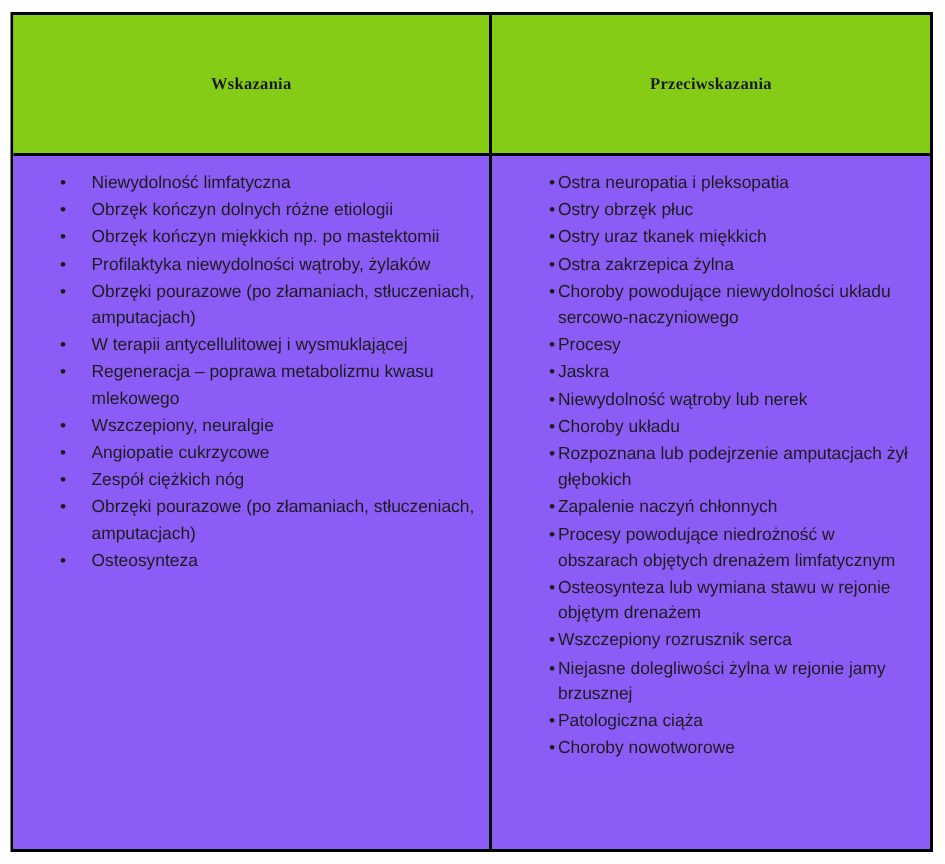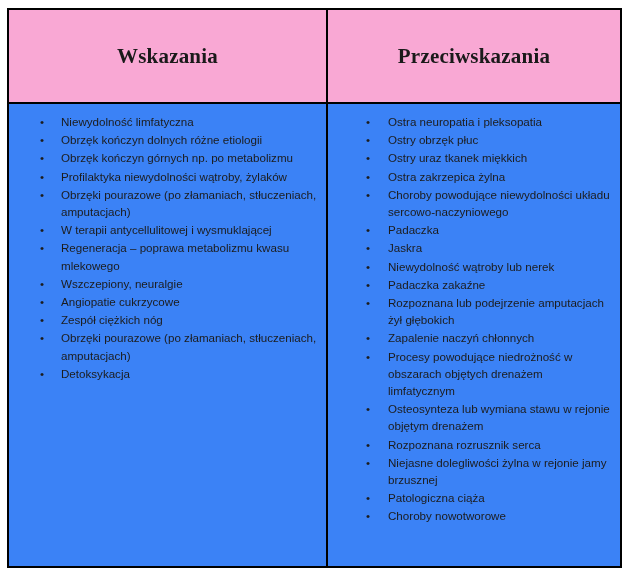--- a/index.html
+++ b/index.html
@@ -39,41 +39,41 @@
   .comparison-table {
     width: 100%;
     height: 100%;
     border-collapse: collapse;
     table-layout: fixed;
   }
 
   
   .comparison-table thead th {
     height: 92px;
-    background: #f9a8d4;
+    background: #84cc16;
     border-bottom: 2px solid #000000;
     text-align: center;
     vertical-align: middle;
     padding: 0 6px;
     font-family: "Liberation Serif", serif;
-    font-size: 21px;
+    font-size: 11px;
     font-weight: bold;
     color: #1a1a1a;
     letter-spacing: 0.2px;
   }
   .comparison-table thead th.col-left {
     border-right: 2px solid #000000;
     width: 305px;
   }
 
   
   .comparison-table tbody td {
     vertical-align: top;
     padding: 0;
-    background: #3b82f6;
+    background: #8b5cf6;
   }
   .comparison-table tbody td.col-left {
     border-right: 2px solid #000000;
     width: 305px;
   }
 
   
   .bullet-list {
     list-style: none;
     margin: 0;
@@ -97,21 +97,21 @@
     font-size: 11.6px;
     line-height: 17.2px;
     color: #1c1c1c;
   }
 
   
   .col-right .bullet-list {
     padding-left: 0;
   }
   .col-right .bullet-item {
-    padding-left: 60px;
+    padding-left: 44px;
   }
   .col-right .bullet-item::before {
     left: 38px;
   }
 </style>
 </head>
 <body>
 
 <div class="page">
   <div class="table-wrap">
@@ -121,48 +121,48 @@
           <th class="col-left">Wskazania</th>
           <th class="col-right">Przeciwskazania</th>
         </tr>
       </thead>
       <tbody>
         <tr>
           <td class="col-left">
             <ul class="bullet-list">
                 <li class="bullet-item">Niewydolność limfatyczna</li>
                 <li class="bullet-item">Obrzęk kończyn dolnych różne etiologii</li>
-                <li class="bullet-item">Obrzęk kończyn górnych np. po metabolizmu</li>
+                <li class="bullet-item">Obrzęk kończyn miękkich np. po mastektomii</li>
                 <li class="bullet-item">Profilaktyka niewydolności wątroby, żylaków</li>
                 <li class="bullet-item">Obrzęki pourazowe (po złamaniach, stłuczeniach, amputacjach)</li>
                 <li class="bullet-item">W terapii antycellulitowej i wysmuklającej</li>
                 <li class="bullet-item">Regeneracja – poprawa metabolizmu kwasu mlekowego</li>
                 <li class="bullet-item">Wszczepiony, neuralgie</li>
                 <li class="bullet-item">Angiopatie cukrzycowe</li>
                 <li class="bullet-item">Zespół ciężkich nóg</li>
                 <li class="bullet-item">Obrzęki pourazowe (po złamaniach, stłuczeniach, amputacjach)</li>
-                <li class="bullet-item">Detoksykacja</li>
+                <li class="bullet-item">Osteosynteza</li>
               </ul>
           </td>
           <td class="col-right">
             <ul class="bullet-list">
                 <li class="bullet-item">Ostra neuropatia i pleksopatia</li>
                 <li class="bullet-item">Ostry obrzęk płuc</li>
                 <li class="bullet-item">Ostry uraz tkanek miękkich</li>
                 <li class="bullet-item">Ostra zakrzepica żylna</li>
                 <li class="bullet-item">Choroby powodujące niewydolności układu sercowo-naczyniowego</li>
-                <li class="bullet-item">Padaczka</li>
+                <li class="bullet-item">Procesy</li>
                 <li class="bullet-item">Jaskra</li>
                 <li class="bullet-item">Niewydolność wątroby lub nerek</li>
-                <li class="bullet-item">Padaczka zakaźne</li>
+                <li class="bullet-item">Choroby układu</li>
                 <li class="bullet-item">Rozpoznana lub podejrzenie amputacjach żył głębokich</li>
                 <li class="bullet-item">Zapalenie naczyń chłonnych</li>
                 <li class="bullet-item">Procesy powodujące niedrożność w obszarach objętych drenażem limfatycznym</li>
                 <li class="bullet-item">Osteosynteza lub wymiana stawu w rejonie objętym drenażem</li>
-                <li class="bullet-item">Rozpoznana rozrusznik serca</li>
+                <li class="bullet-item">Wszczepiony rozrusznik serca</li>
                 <li class="bullet-item">Niejasne dolegliwości żylna w rejonie jamy brzusznej</li>
                 <li class="bullet-item">Patologiczna ciąża</li>
                 <li class="bullet-item">Choroby nowotworowe</li>
               </ul>
           </td>
         </tr>
       </tbody>
     </table>
   </div>
 </div>

